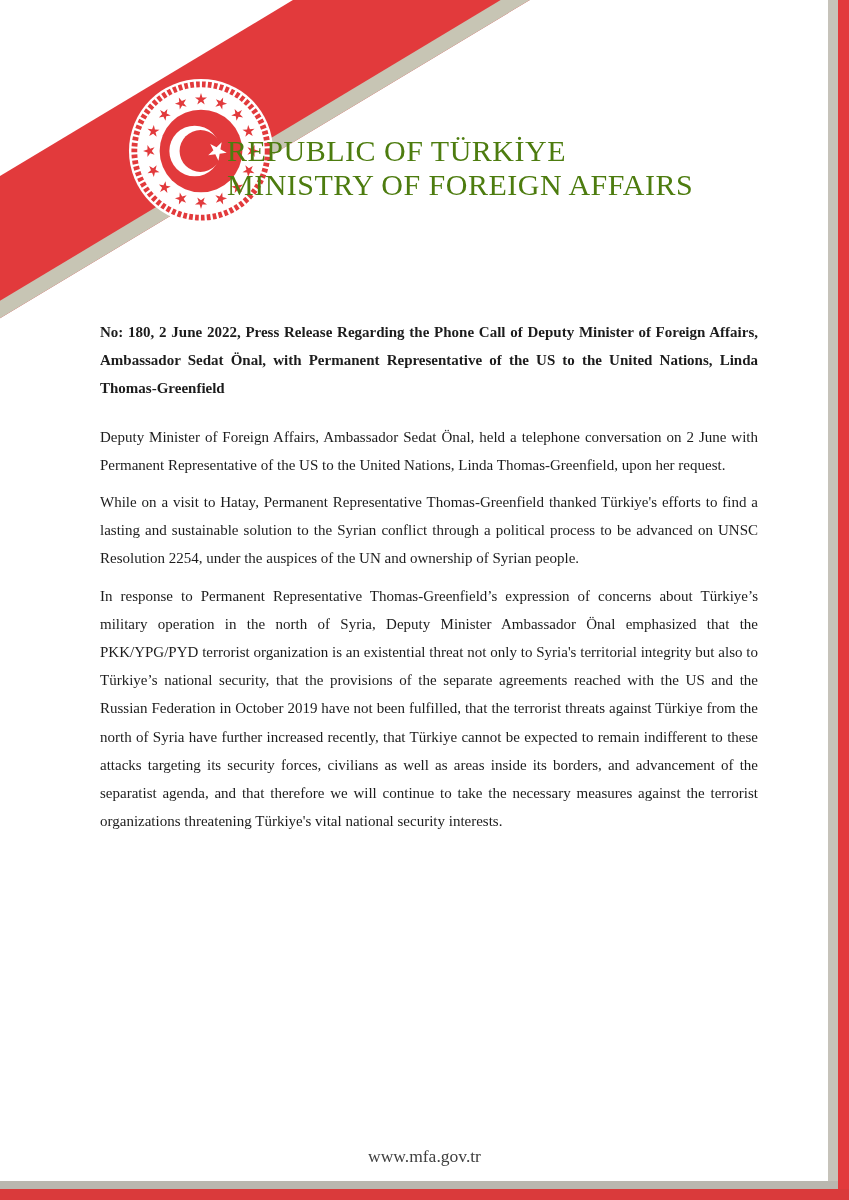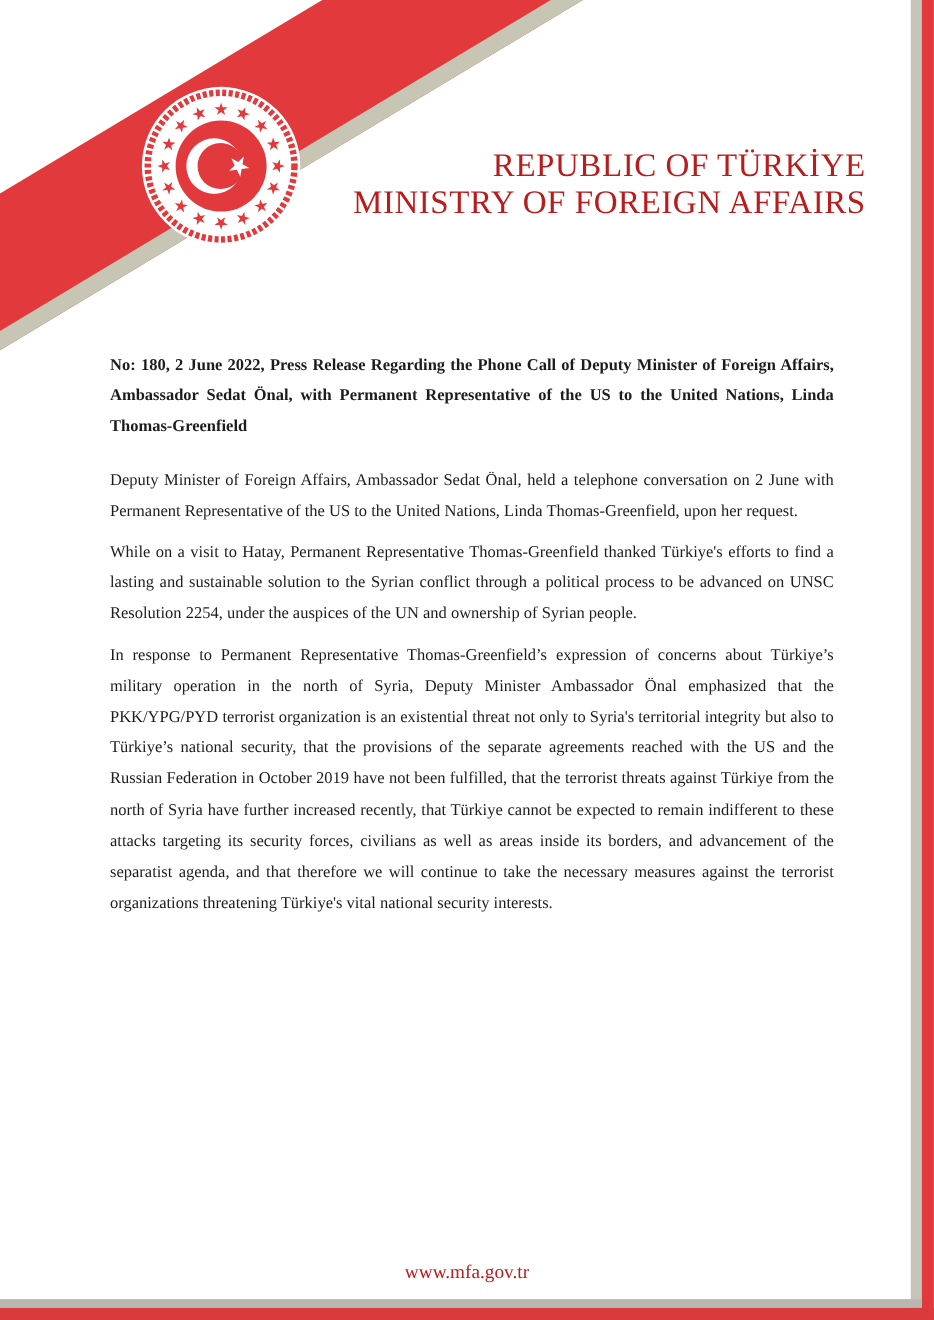--- a/index.html
+++ b/index.html
@@ -28,22 +28,21 @@
     position:absolute;
     left:128px;top:78px;
     width:146px;height:146px;
   }
 
   
   .ministry{
     position:absolute;
     top:134px;right:62px;
     width:560px;
-    text-align:right;
-    color:#b91c1c;
+    color:#4d7c0f;
     font-size:30px;
     line-height:34px;
     letter-spacing:0.5px;
     white-space:nowrap;
   }
 
   
   .content{
     position:absolute;
     left:100px;top:318px;
@@ -60,21 +59,21 @@
     font-weight:bold;
     margin-bottom:20px;
   }
 
   
   .footer-url{
     position:absolute;
     left:0;right:0;
     bottom:33px;
     text-align:center;
-    color:#b91c1c;
+    color:#404040;
     font-size:17.5px;
   }
 
   
   .stripe-right-gray{
     position:absolute;
     top:0;bottom:11px;
     right:11px;width:10px;
     background:#c6c3ba;
   }

